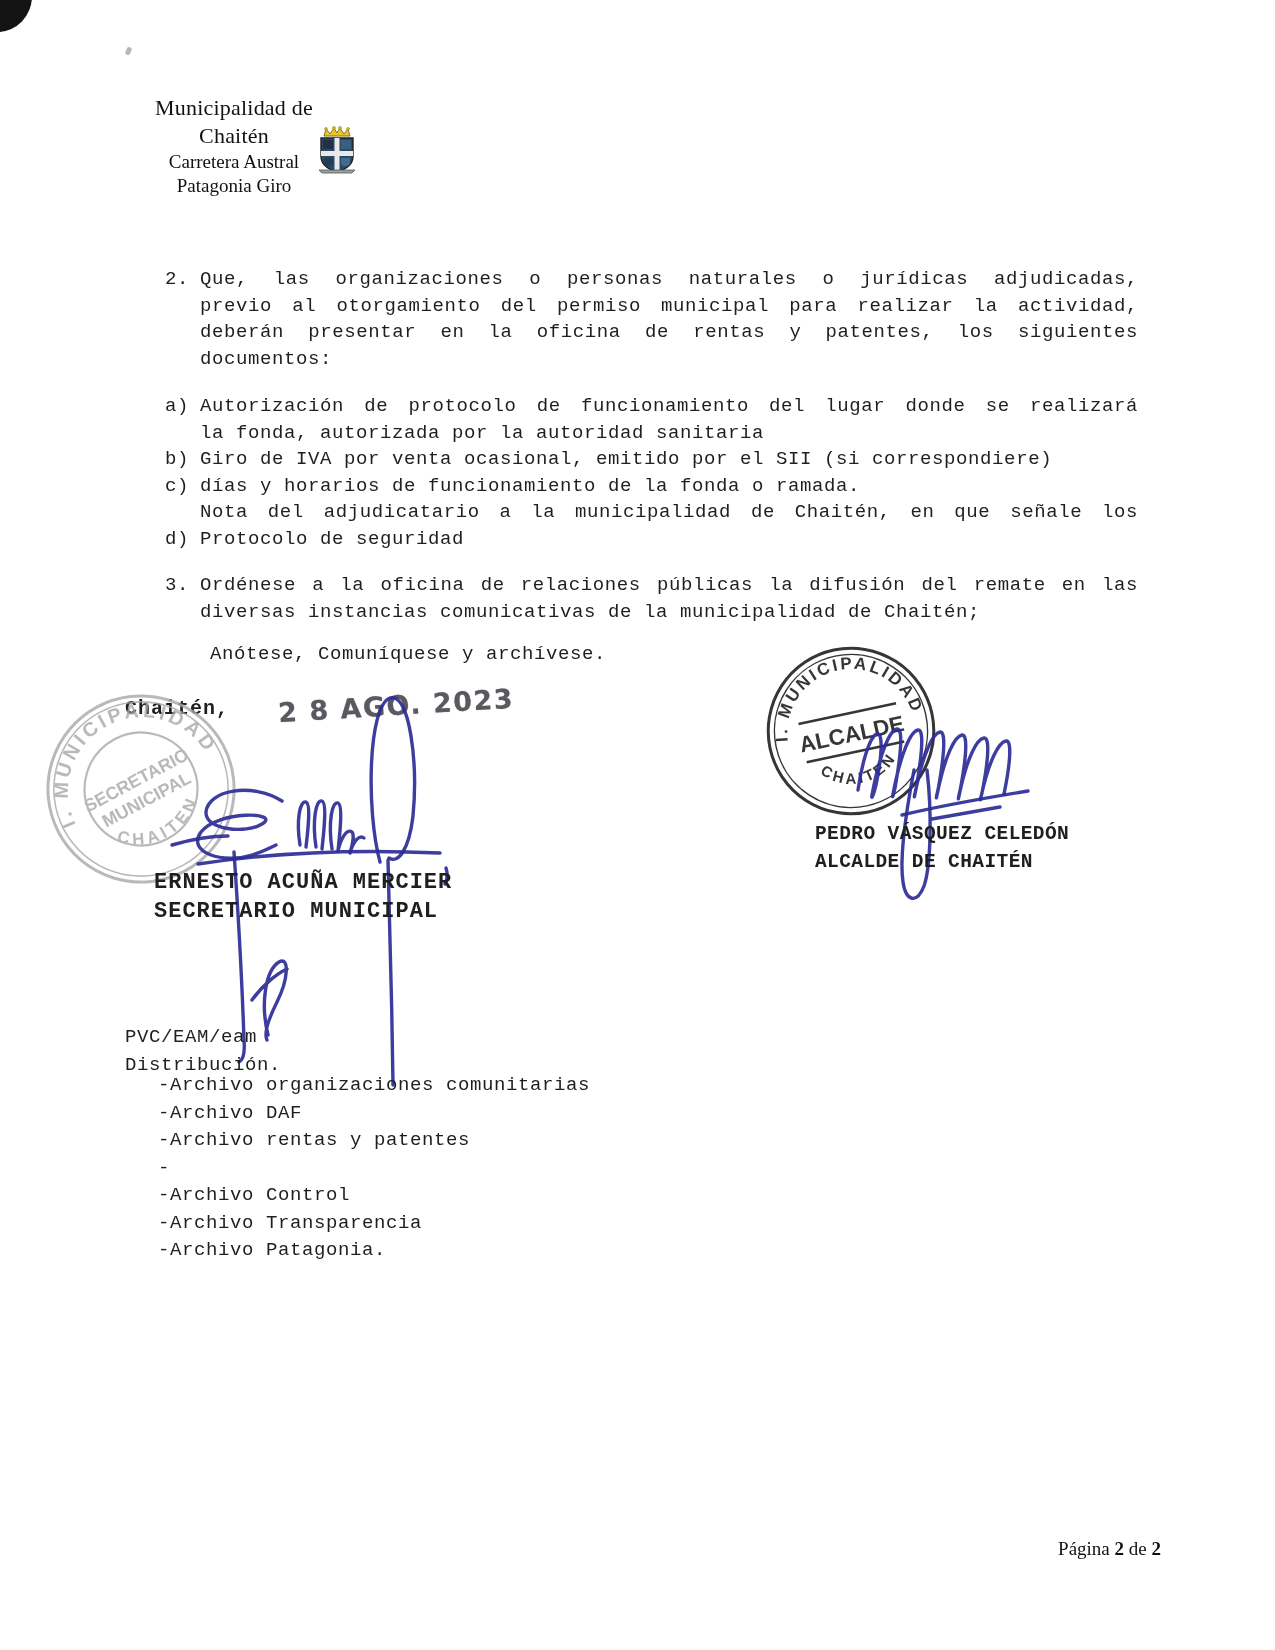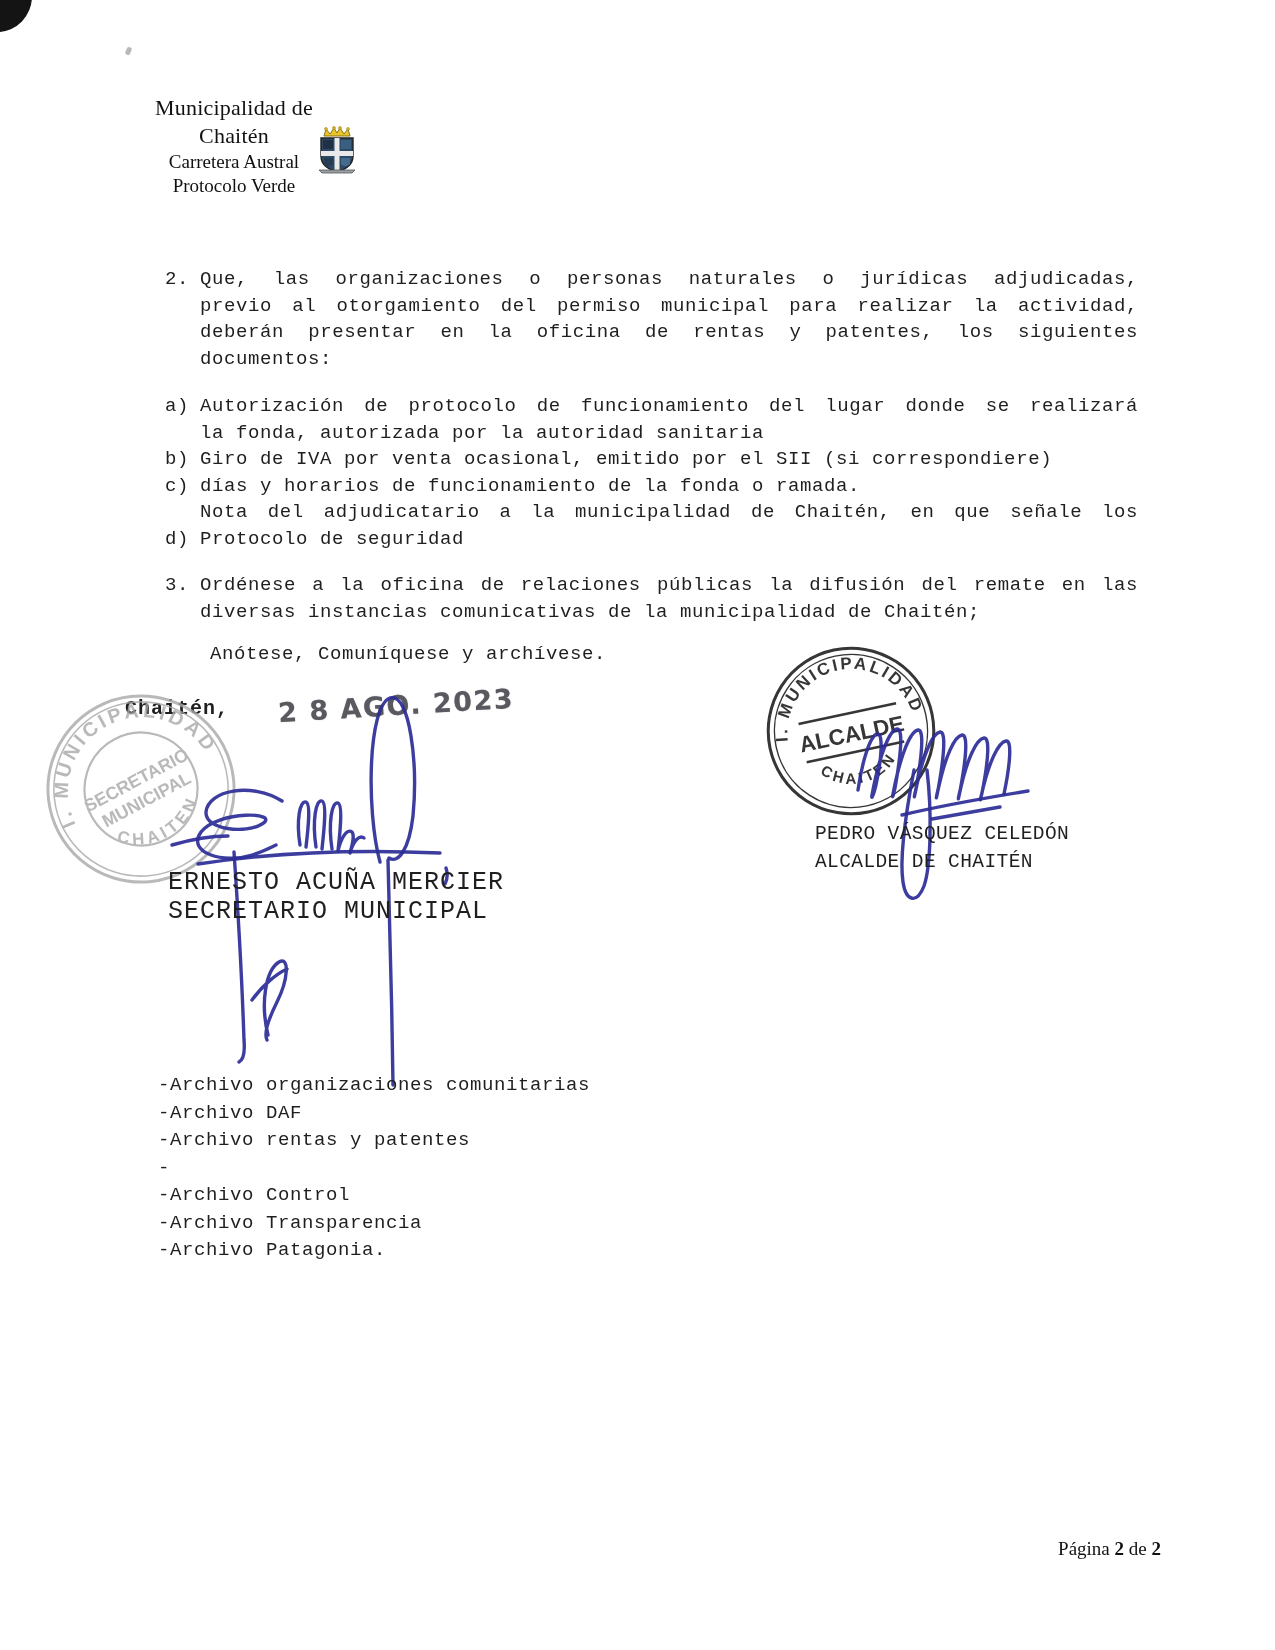--- a/index.html
+++ b/index.html
@@ -36,22 +36,22 @@
               transform:rotate(-3.5deg);opacity:.88;text-shadow:0 0 1px rgba(60,60,70,.55);}
   
   .stamp{position:absolute;}
   .stamp-secretary{left:42px;top:690px;width:198px;height:198px;transform:rotate(-28deg);opacity:.8;}
   .stamp-mayor{left:762px;top:642px;width:178px;height:178px;transform:rotate(-12deg);opacity:.92;}
   .stamp text{font-family:"Liberation Sans","DejaVu Sans",sans-serif;font-weight:bold;}
   
   .sig-layer{position:absolute;left:0;top:0;width:1275px;height:1650px;pointer-events:none;}
   .sig-layer path{fill:none;stroke:var(--signature-blue);stroke-width:3.4;stroke-linecap:round;stroke-linejoin:round;opacity:.92;}
   
-  .sig-block{position:absolute;font-weight:normal;white-space:nowrap;}
-  .sig-left{left:168px;top:868px;font-size:25px;line-height:29px;letter-spacing:1px;}
+  .sig-block{position:absolute;font-weight:bold;white-space:nowrap;}
+  .sig-left{left:154px;top:868px;font-size:22px;line-height:29px;letter-spacing:1px;}
   .sig-right{left:815px;top:820px;font-size:19.5px;line-height:28px;letter-spacing:.4px;}
   
   .reference{position:absolute;left:125px;top:1023px;font-size:19px;line-height:28px;letter-spacing:.6px;}
   .distribution{position:absolute;left:125px;top:1074px;font-size:19px;letter-spacing:.6px;}
   .dist-row{display:flex;height:27.5px;align-items:flex-start;}
   .dist-dash{flex:0 0 34px;padding-left:33px;}
   
   .footer{position:absolute;right:112px;top:1538px;font-family:"Liberation Serif","DejaVu Serif",serif;
           font-size:19px;color:#111;}
   .footer b{font-weight:bold;}
@@ -60,21 +60,21 @@
 <body>
 
 <div class="page">
 
   <div class="corner-blot"></div>
   <div class="speck"></div>
 
   <div class="header">
     <div class="h1">Municipalidad de Chaitén</div>
     <div class="h2">Carretera Austral</div>
-    <div class="h3">Protocolo Verde</div>
+    <div class="h3">Patagonia Giro</div>
   </div>
 
   <svg class="crest" viewBox="0 0 42 48">
     <path d="M8 10 L10 3 L14 8 L18 2 L21 7 L24 2 L28 8 L32 3 L34 10 Z" fill="#e7c52b" stroke="#8a7418" stroke-width="1"></path>
     <circle cx="10" cy="3" r="1.4" fill="#e7c52b" stroke="#8a7418" stroke-width=".6"></circle>
     <circle cx="18" cy="2" r="1.4" fill="#e7c52b" stroke="#8a7418" stroke-width=".6"></circle>
     <circle cx="24" cy="2" r="1.4" fill="#e7c52b" stroke="#8a7418" stroke-width=".6"></circle>
     <circle cx="32" cy="3" r="1.4" fill="#e7c52b" stroke="#8a7418" stroke-width=".6"></circle>
     <path d="M5 12 H37 V30 C37 40 28 44 21 46 C14 44 5 40 5 30 Z" fill="#2c4a66" stroke="#222" stroke-width="1.4"></path>
     <rect x="18.5" y="12" width="5" height="34" fill="#e9e9e9"></rect>
@@ -198,20 +198,24 @@
 
   <div class="sig-block sig-left">
     <div>ERNESTO ACUÑA MERCIER</div>
     <div>SECRETARIO MUNICIPAL</div>
   </div>
   <div class="sig-block sig-right">
     <div>PEDRO VÁSQUEZ CELEDÓN</div>
     <div>ALCALDE DE CHAITÉN</div>
   </div>
 
+  <div class="reference">
+    <div>PVC/EAM/eam</div>
+    <div>Distribución.</div>
+  </div>
   <div class="distribution">
       <div class="dist-row">
         <span class="dist-dash">-</span>
         <span>Archivo organizaciones comunitarias</span>
       </div>
       <div class="dist-row">
         <span class="dist-dash">-</span>
         <span>Archivo DAF</span>
       </div>
       <div class="dist-row">

